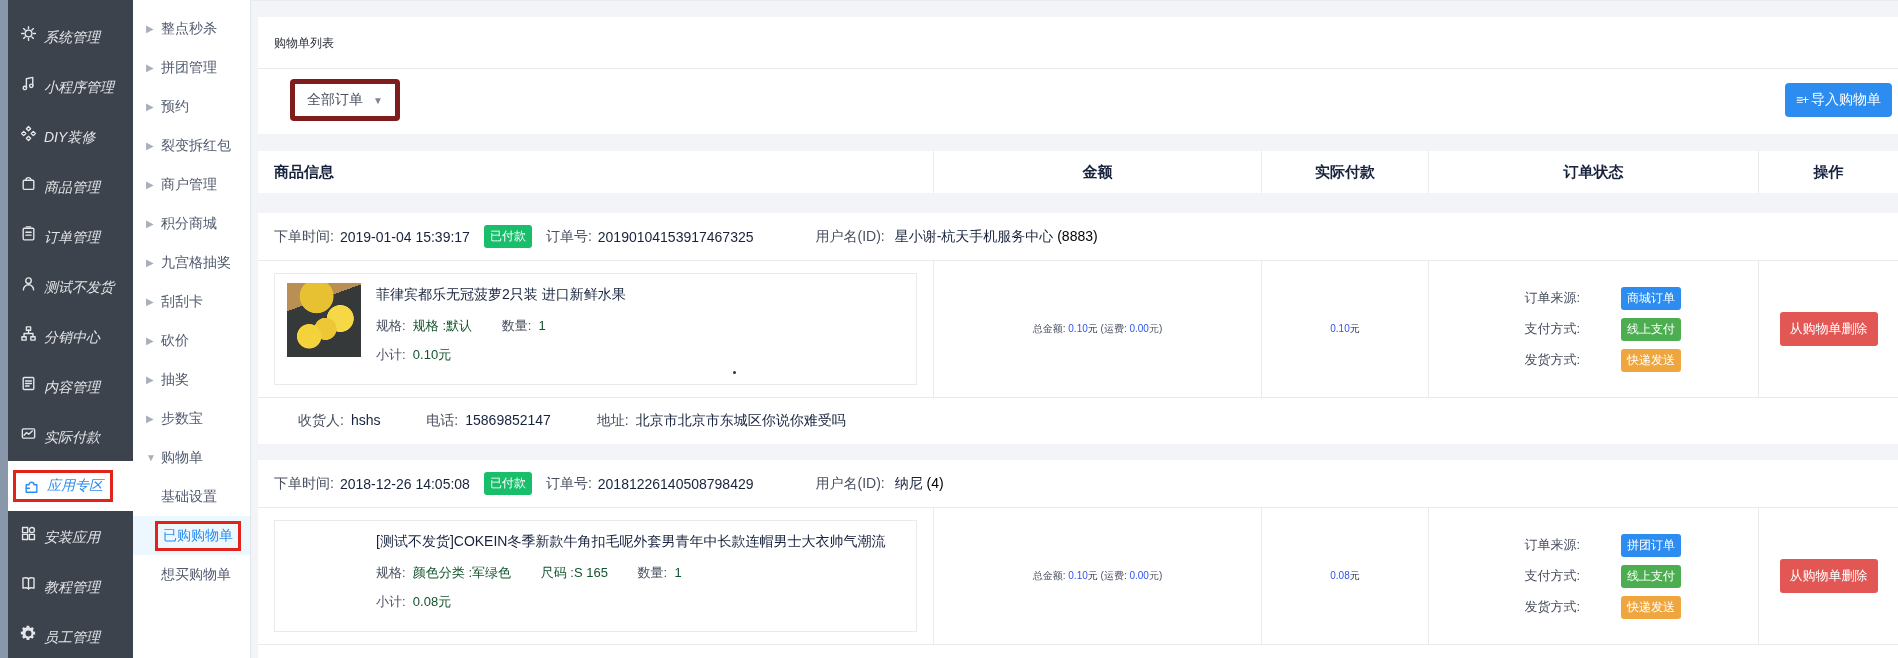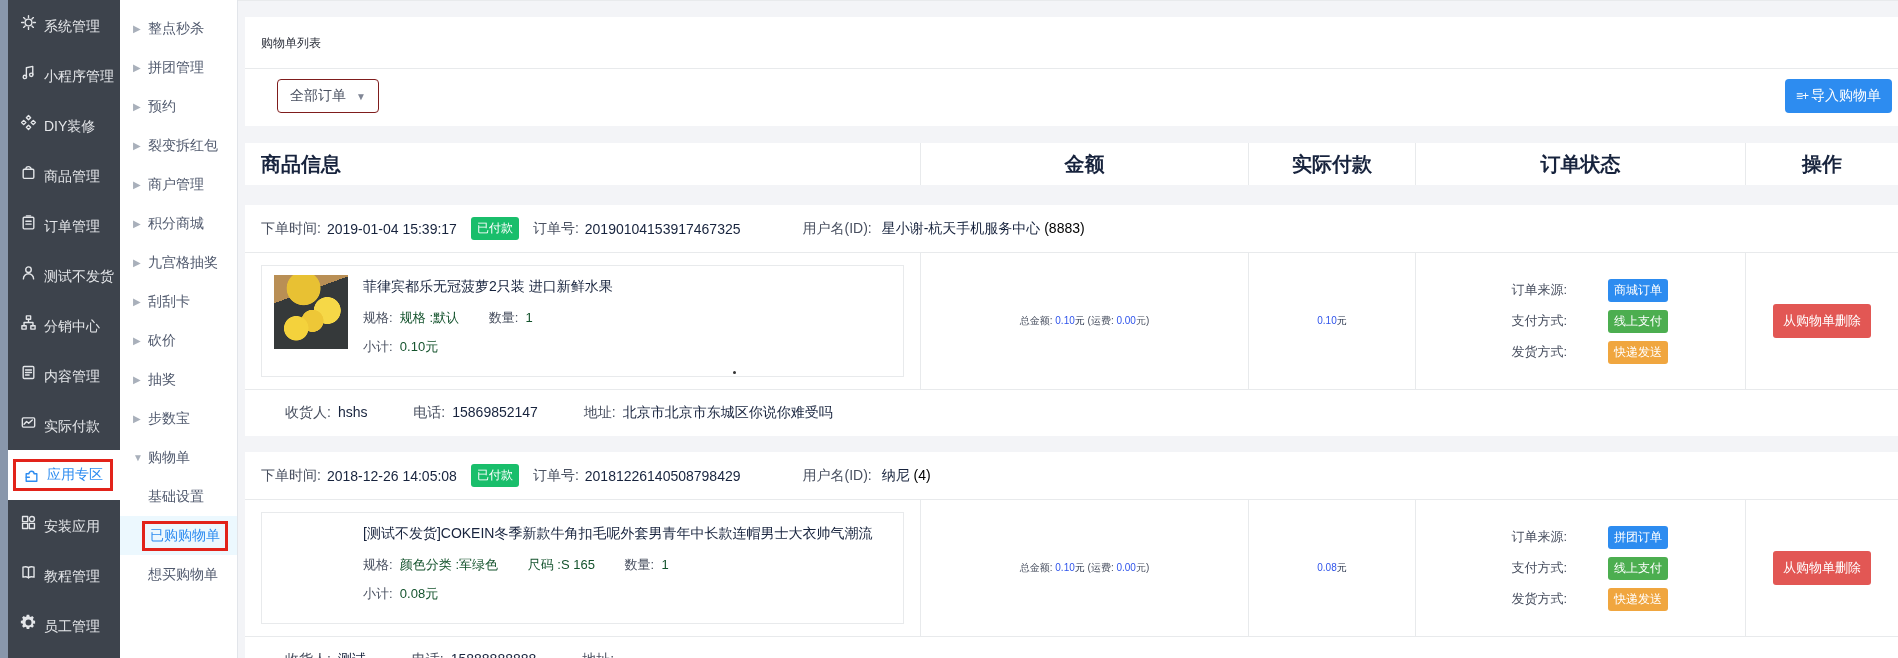--- a/index.html
+++ b/index.html
@@ -7,21 +7,21 @@
   body {
     font-family: "Liberation Sans", "DejaVu Sans", sans-serif;
     background:#f3f4f7; overflow:hidden; color:#495060; font-size:14px;
   }
   .layout { display:flex; height:658px; }
 
   
   .scroll-strip { width:8px; background:#8997ab; flex:0 0 auto; }
 
   
-  .sidebar { width:112px; background:#3d434c; flex:0 0 auto; padding-top:0; }
+  .sidebar { width:125px; background:#3d434c; flex:0 0 auto; padding-top:11px;font-style:italic; }
   .side-item { height:50px; display:flex; align-items:center; color:#e4e6e9;
     font-size:14px; padding:0 8px 0 12px; cursor:pointer; white-space:nowrap; }
   .side-item .ico { width:17px; height:17px; margin-right:7px; flex:0 0 auto; display:inline-flex; }
   .side-item svg { width:100%; height:100%; }
   .side-item.active { background:#ffffff; color:#2d8cf0; }
   .side-item.active .frame { border:3px solid #e2231a; padding:4px 7px 4px 4px; margin-left:-7px;
     display:flex; align-items:center; }
   .frame .ico { margin-left:3px; }
 
   
@@ -33,37 +33,37 @@
   .sub-item.child.active .frame2 { border:3px solid #e2231a; padding:3px 5px; margin-left:-6px; }
 
   
   .main { flex:1; min-width:0; display:flex; flex-direction:column; }
   .topbar { height:12px; background:#fff; border-bottom:1px solid #e8eaec; }
   .content { padding:16px 0 0 7px; }
   .block { background:#fff; }
 
   .panel-title { padding:18px 16px 16px; font-size:12px; color:#2b2f3a; border-bottom:1px solid #e8eaec; }
   .toolbar { display:flex; justify-content:space-between; align-items:center; padding:10px 6px 13px 32px; }
-  .dropdown { display:inline-flex; align-items:center; gap:10px; border:1px solid #7f1d1d; border-radius:4px;
+  .dropdown { display:inline-flex; align-items:center; gap:10px; border:5px solid #7f1d1d; border-radius:4px;
     background:#fff; padding:7px 12px; font-size:14px; color:#495060; cursor:pointer; }
   .dropdown .caret { font-size:10px; color:#808695; }
   .btn-import { display:inline-flex; align-items:center; gap:3px; background:#2d8cf0; color:#fff;
     border:none; border-radius:4px; padding:8px 11px; font-size:14px; cursor:pointer; }
   .btn-import .ic { font-size:12px; letter-spacing:-1px; }
 
   .gap17 { height:17px; } .gap20 { height:20px; } .gap16 { height:16px; }
 
   
   .cols { display:flex; }
   .c1 { width:675px; flex:0 0 auto; }
   .c2 { width:328px; flex:0 0 auto; }
   .c3 { width:167px; flex:0 0 auto; }
   .c4 { width:330px; flex:0 0 auto; }
   .c5 { flex:1; min-width:140px; }
-  .thead { height:42px; align-items:center; font-weight:bold; font-size:20px; color:#17233d; }
+  .thead { height:42px; align-items:center; font-weight:bold; font-size:15px; color:#17233d; }
   .thead .c1 { padding-left:16px; }
   .thead .c2,.thead .c3,.thead .c4,.thead .c5 { text-align:center; border-left:1px solid #e8eaec; align-self:stretch;
     display:flex; align-items:center; justify-content:center; }
 
   
   .order-meta { display:flex; align-items:center; height:48px; padding:0 16px; font-size:14px;
     border-bottom:1px solid #e8eaec; white-space:nowrap; }
   .order-meta .lbl { color:#495060; margin-right:6px; }
   .order-meta .val { color:#17233d; }
   .badge-paid { background:#19be6b; color:#fff; font-size:12px; border-radius:3px; padding:3px 6px; margin:0 14px; }

